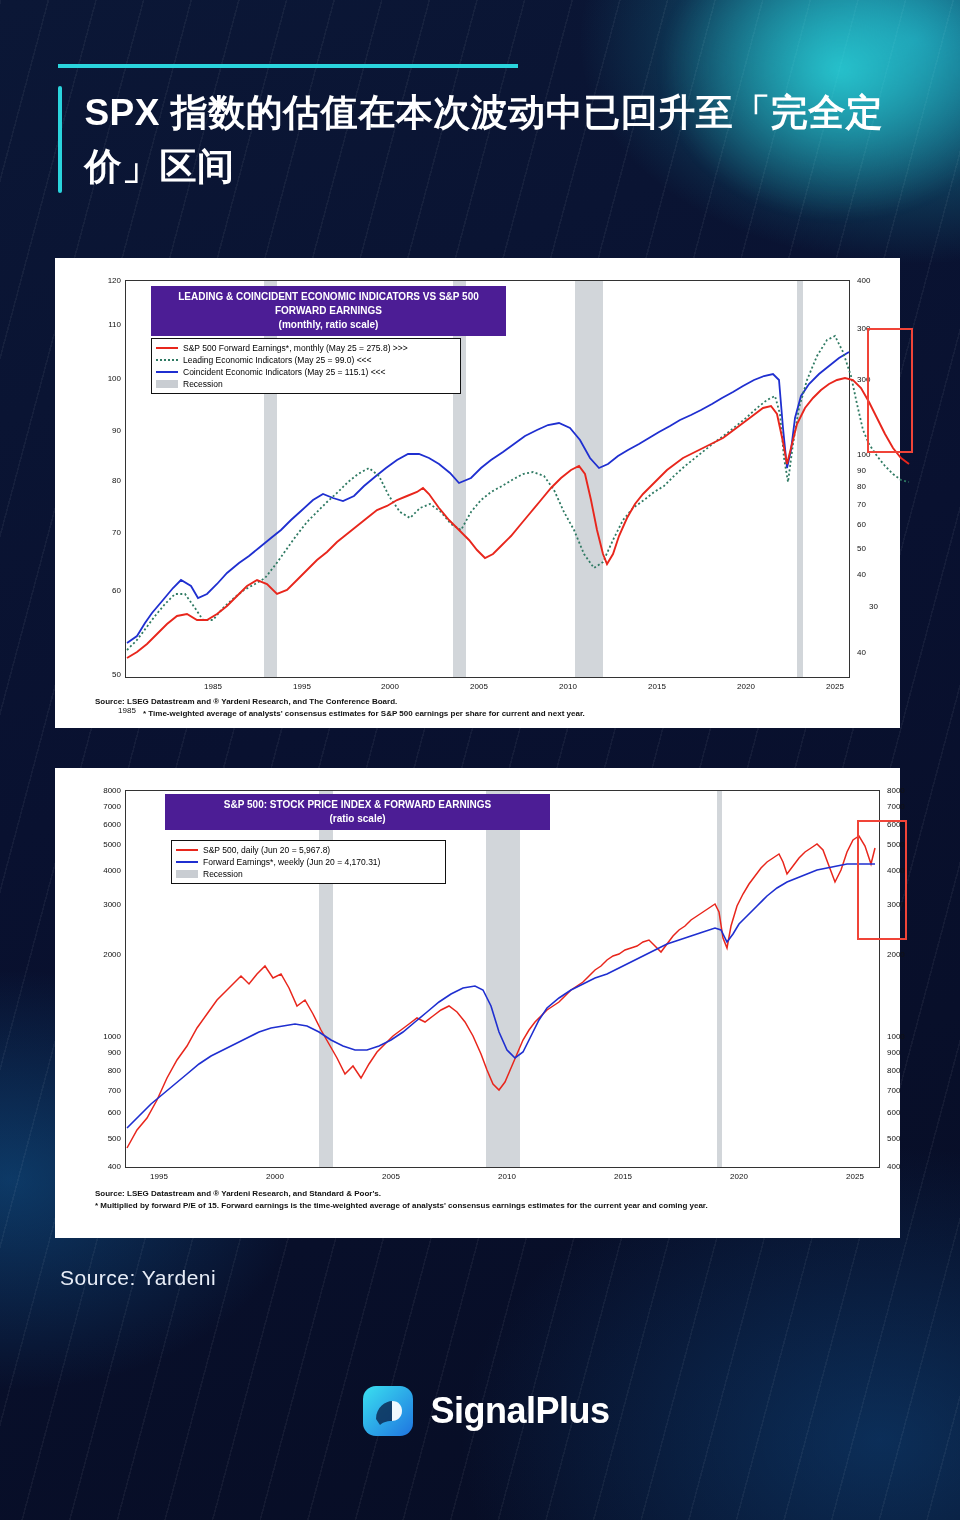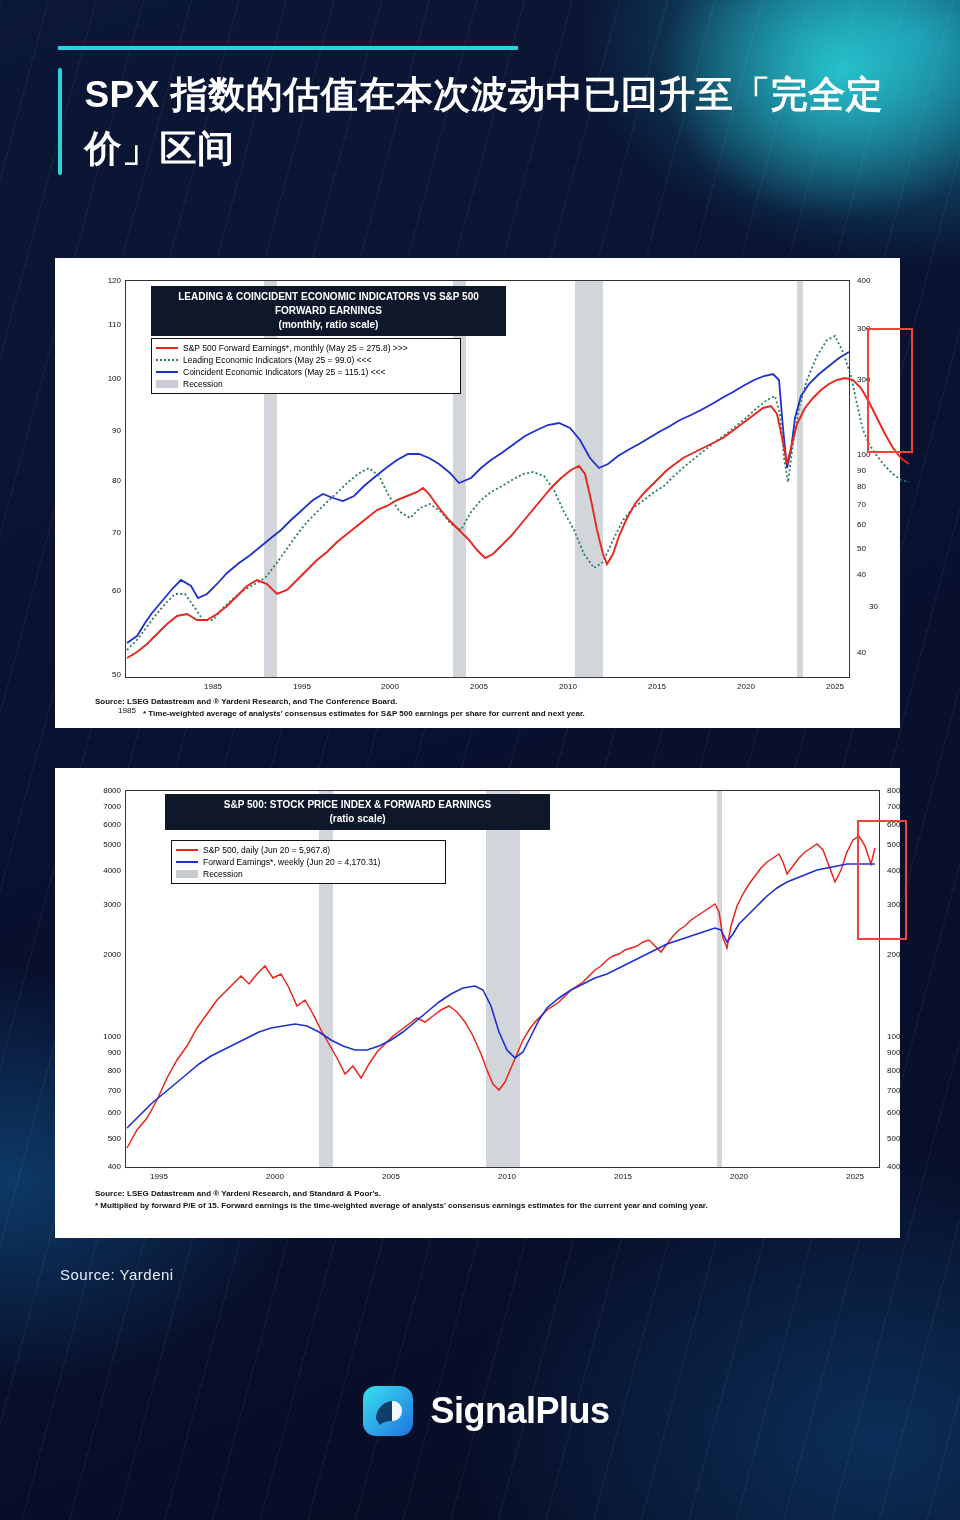--- a/index.html
+++ b/index.html
@@ -30,21 +30,21 @@
         rgba(255,255,255,0) 46px);
     opacity:.85;
   }
   .bg-glow-tr {
     position:absolute; right:-60px; top:-80px; width:360px; height:300px;
     background:radial-gradient(closest-side, rgba(45,226,230,.75), rgba(45,226,230,0));
     filter:blur(4px);
   }
 
   
-  .header { position:absolute; left:58px; top:46px; width:860px; }
+  .header { position:absolute; left:58px; top:64px; width:860px; }
   .title-rule { width:460px; height:4px; background:#2ad4dd; margin-bottom:18px; }
   .title-wrap { display:flex; }
   .title-bar { width:5px; background:#2ad4dd; margin-right:22px; border-radius:2px; }
   .title {
     color:#ffffff;
     font-size:37px;
     line-height:1.45;
     font-weight:bold;
     letter-spacing:.5px;
   }
@@ -73,21 +73,21 @@
   }
   .legend-row { display:flex; align-items:center; white-space:nowrap; }
   .swatch { width:22px; height:0; margin-right:5px; flex:0 0 22px; }
   .sw-red { border-top:2px solid #e8261c; }
   .sw-blue { border-top:2px solid #1f2fd0; }
   .sw-green { border-top:2px dotted #2f7a63; }
   .sw-gray { height:8px; border-top:none; background:#c9cdd2; }
 
   .chart-header {
     position:absolute;
-    background:#0f172a;
+    background:#4c1d95;
     color:#fff;
     font-weight:bold;
     font-size:10px;
     line-height:14px;
     text-align:center;
     padding:4px 10px;
     z-index:6;
   }
   .chart-header .sub { font-weight:bold; }
 
@@ -128,21 +128,21 @@
   }
 
   svg.series { position:absolute; left:0; top:0; overflow:visible; }
 
   
   .source {
     position:absolute;
     left:60px;
     top:1266px;
     color:#e8edf7;
-    font-size:15px;
+    font-size:21px;
     letter-spacing:.5px;
   }
   .logo-wrap {
     position:absolute;
     left:0; right:0;
     top:1385px;
     display:flex;
     align-items:center;
     justify-content:center;
     gap:16px;

